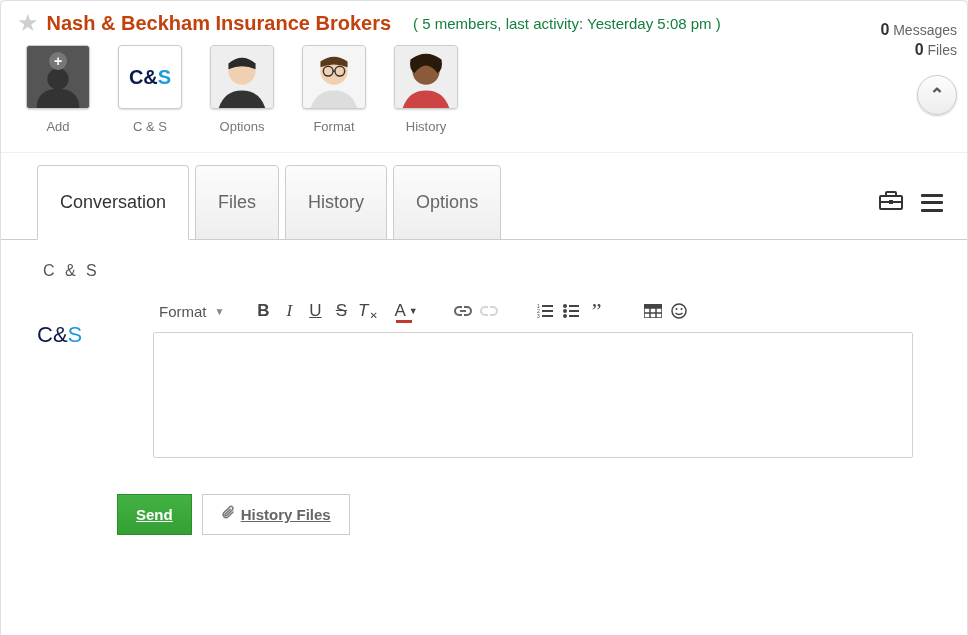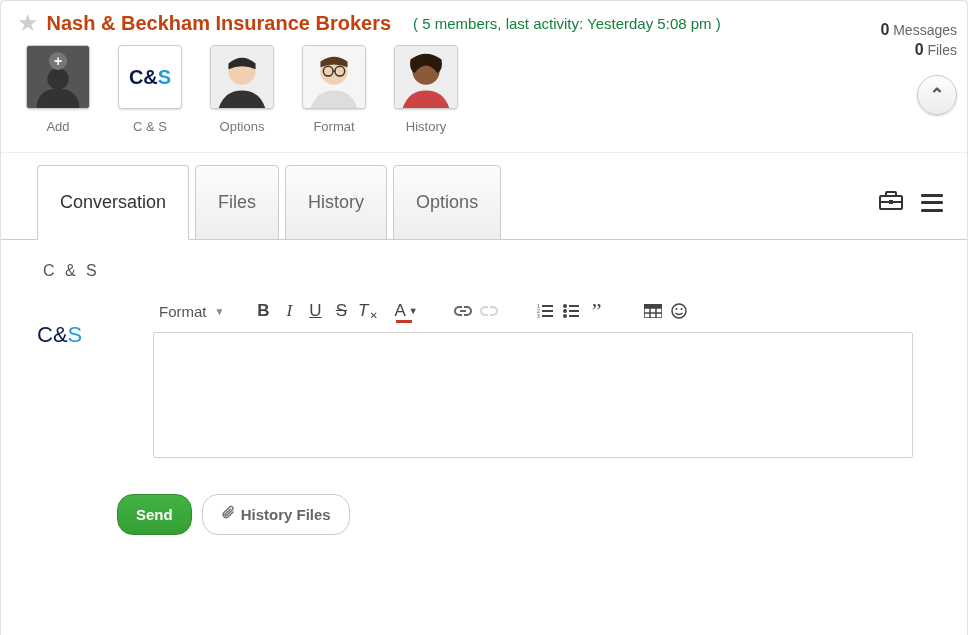--- a/index.html
+++ b/index.html
@@ -282,26 +282,27 @@
   }
   .action-row {
     display: flex;
     gap: 10px;
     margin-top: 36px;
     margin-left: 80px;
   }
   .btn {
     padding: 10px 18px;
     font-size: 15px;
-    border-radius: 16px;
+    border-radius: 0;
     cursor: pointer;
     display: inline-flex;
     align-items: center;
     gap: 6px;
     font-weight: bold;
+    text-decoration: underline;
   }
   .btn-send {
     background: #3aa43a;
     background: linear-gradient(#43b143, #34a034);
     color: #fff;
     border: 1px solid #2e8b2e;
   }
   .btn-outline {
     background: #fff;
     color: #666;

